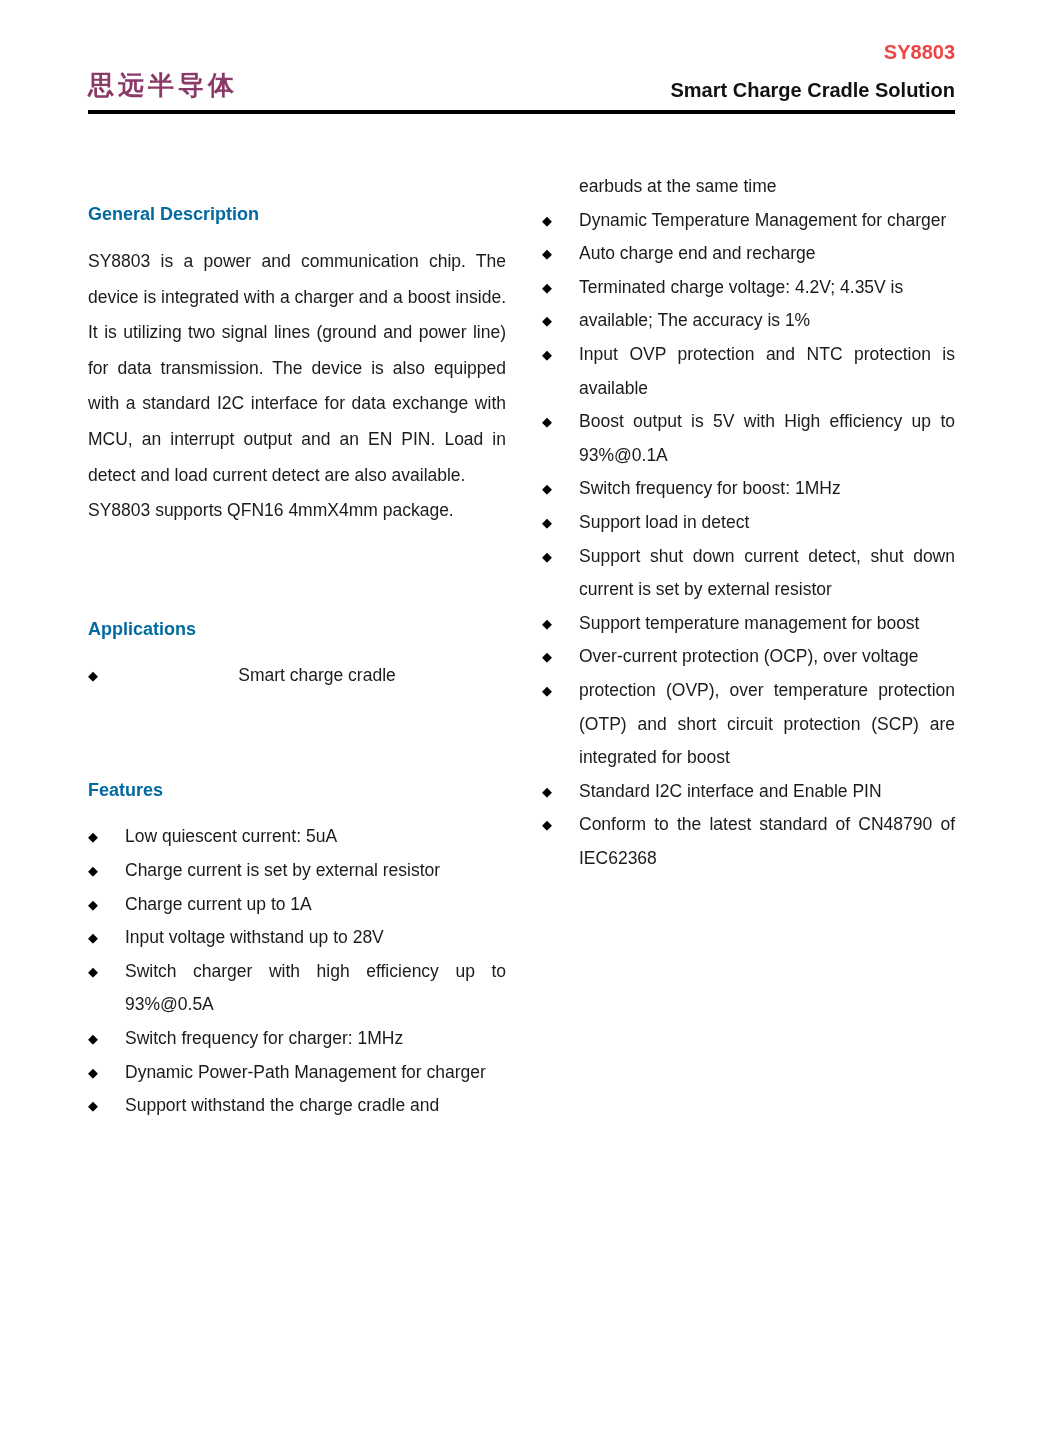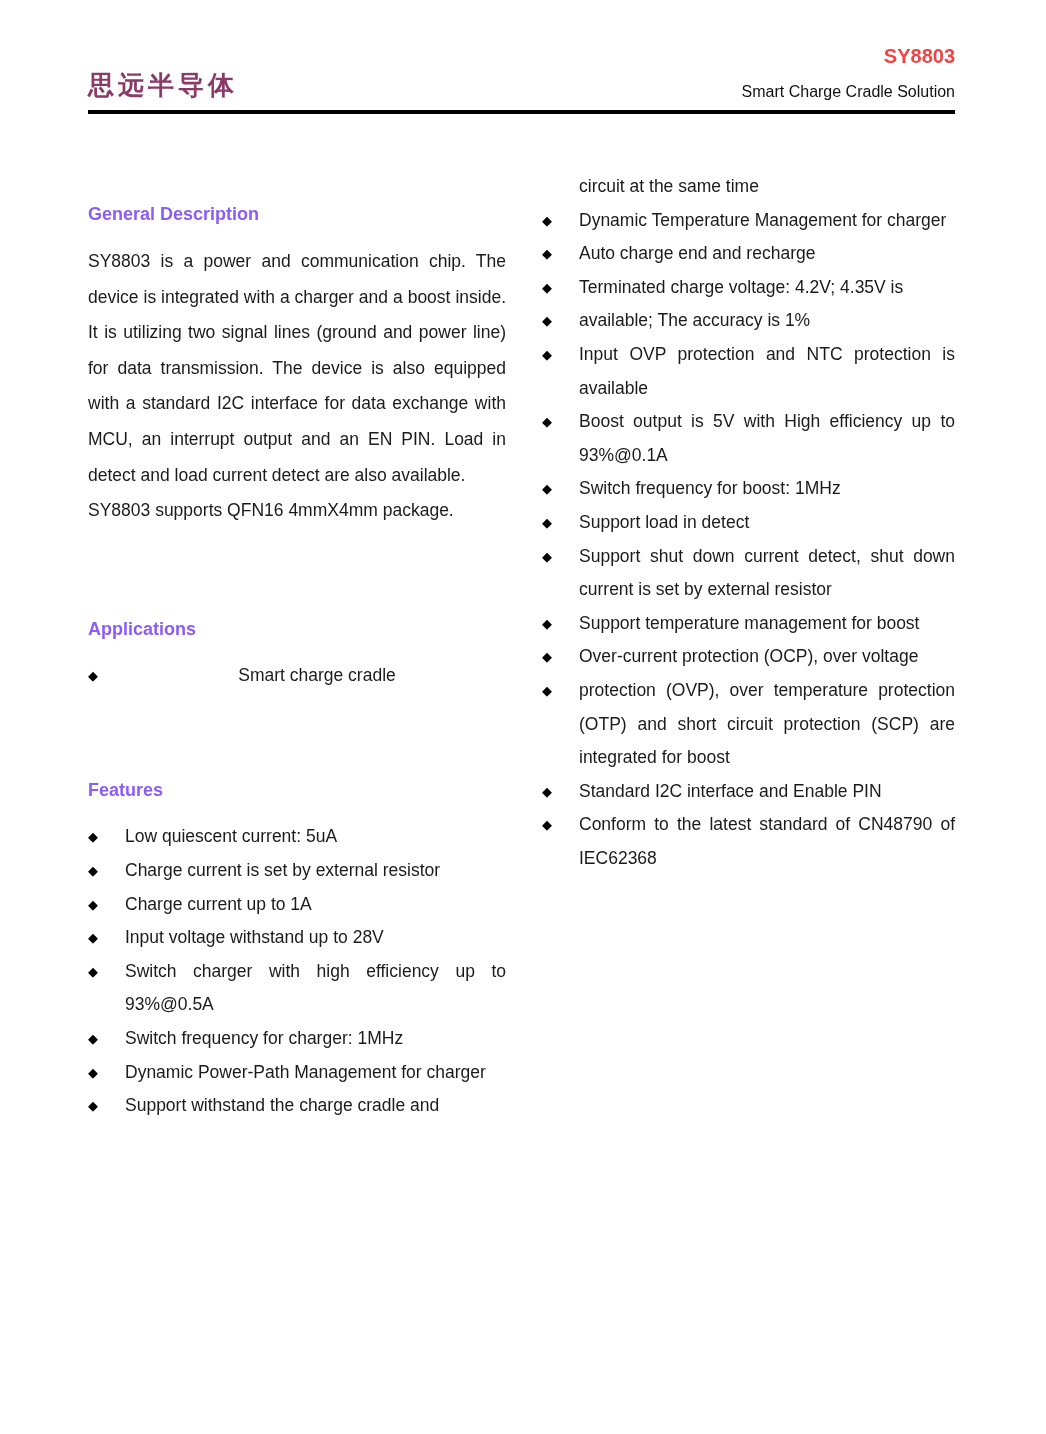--- a/index.html
+++ b/index.html
@@ -32,22 +32,22 @@
   }
   .header-right { text-align: right; }
   .part-number {
     font-size: 20px;
     font-weight: bold;
     color: #ef4444;
     margin-bottom: 18px;
     line-height: 1;
   }
   .doc-title {
-    font-size: 16px;
-    font-weight: normal;
+    font-size: 20px;
+    font-weight: bold;
     color: #111;
     line-height: 1;
     padding-bottom: 2px;
   }
   .rule {
     height: 4px;
     background: #000;
     margin: 0 91px 0 88px;
   }
   
@@ -62,21 +62,21 @@
   }
   .col-right {
     width: 413px;
     padding-top: 56px;
     margin-left: 36px;
     flex: none;
   }
   h2.section-heading {
     font-size: 18px;
     font-weight: bold;
-    color: #8b5cf6;
+    color: #0369a1;
     line-height: 24px;
     margin-bottom: 18px;
   }
   .desc {
     font-size: 17.5px;
     line-height: 35.6px;
     text-align: justify;
   }
   .apps-heading { margin-top: 88px; }
   .features-heading { margin-top: 86px; }
@@ -174,21 +174,21 @@
           <li class="bullet-item">
             <span class="bullet">◆</span>
             <span class="bullet-text">Support withstand the charge cradle and</span>
           </li>
         </ul>
     </section>
 
     <section class="col-right">
       <div class="bullet-item">
         <span class="bullet"></span>
-        <span class="bullet-text">circuit at the same time</span>
+        <span class="bullet-text">earbuds at the same time</span>
       </div>
       <ul class="bullet-list">
 
           <li class="bullet-item">
             <span class="bullet">◆</span>
             <span class="bullet-text">Dynamic Temperature Management for charger</span>
           </li>
 
           <li class="bullet-item">
             <span class="bullet">◆</span>

